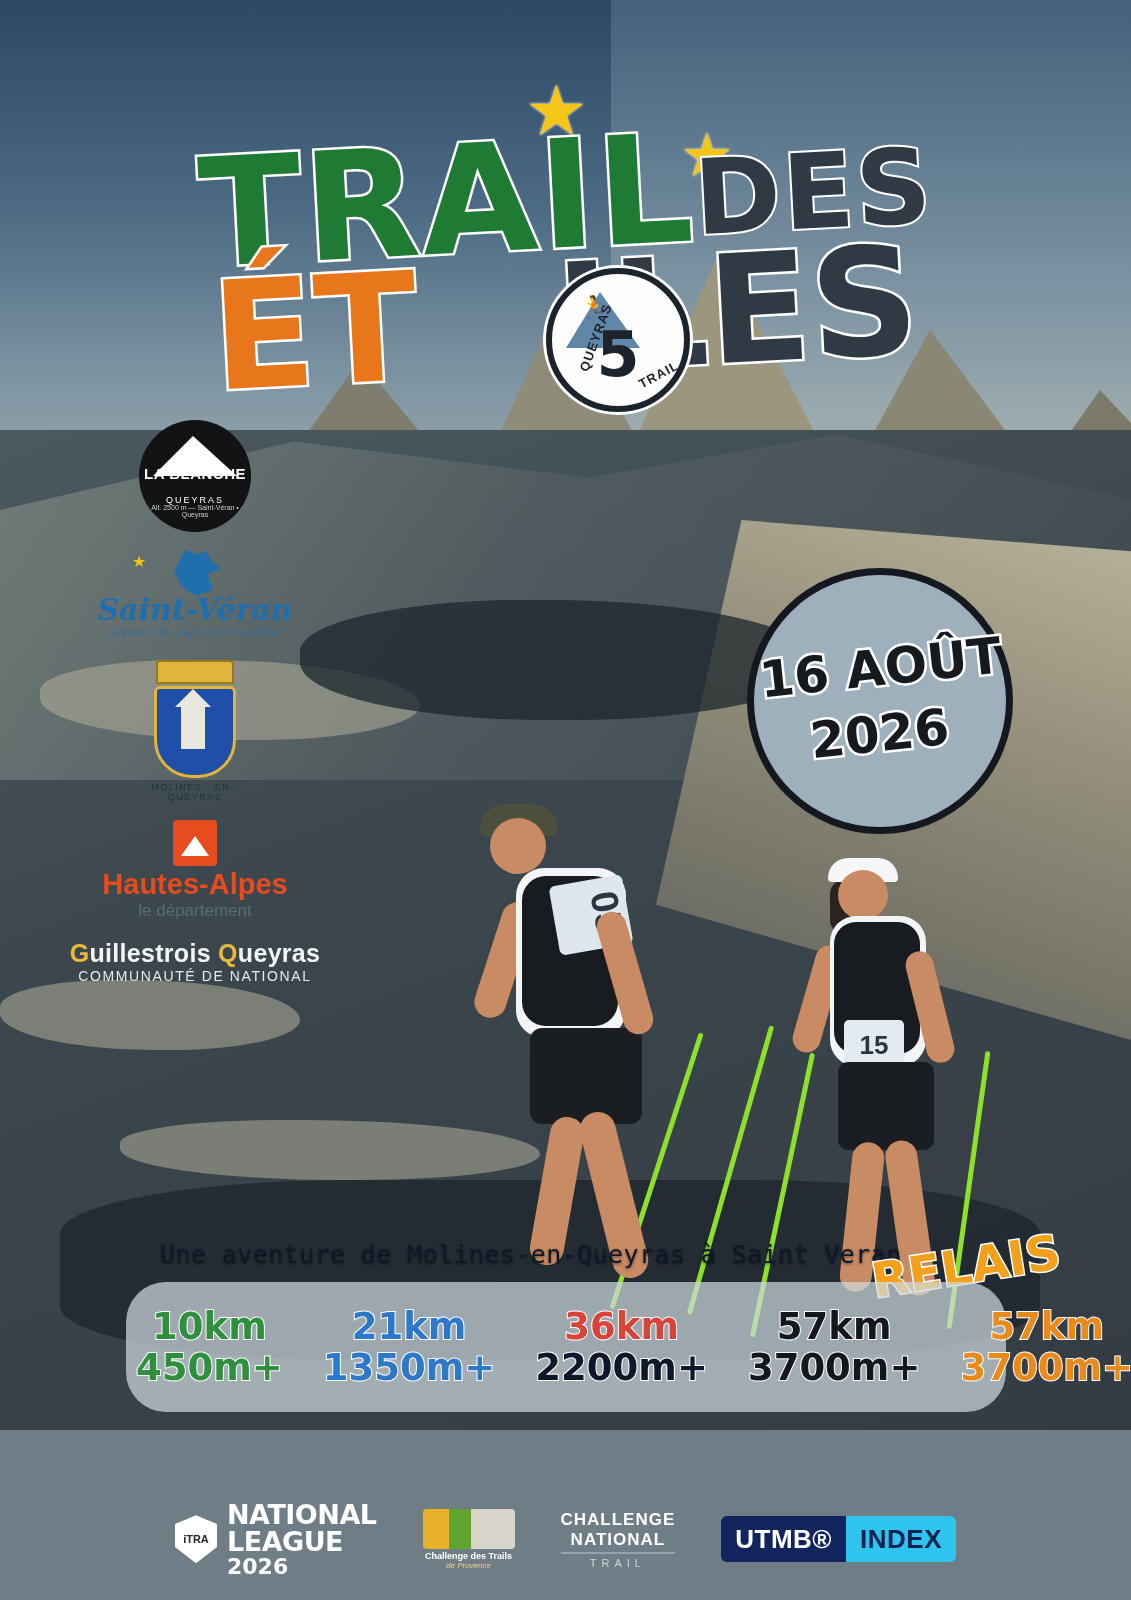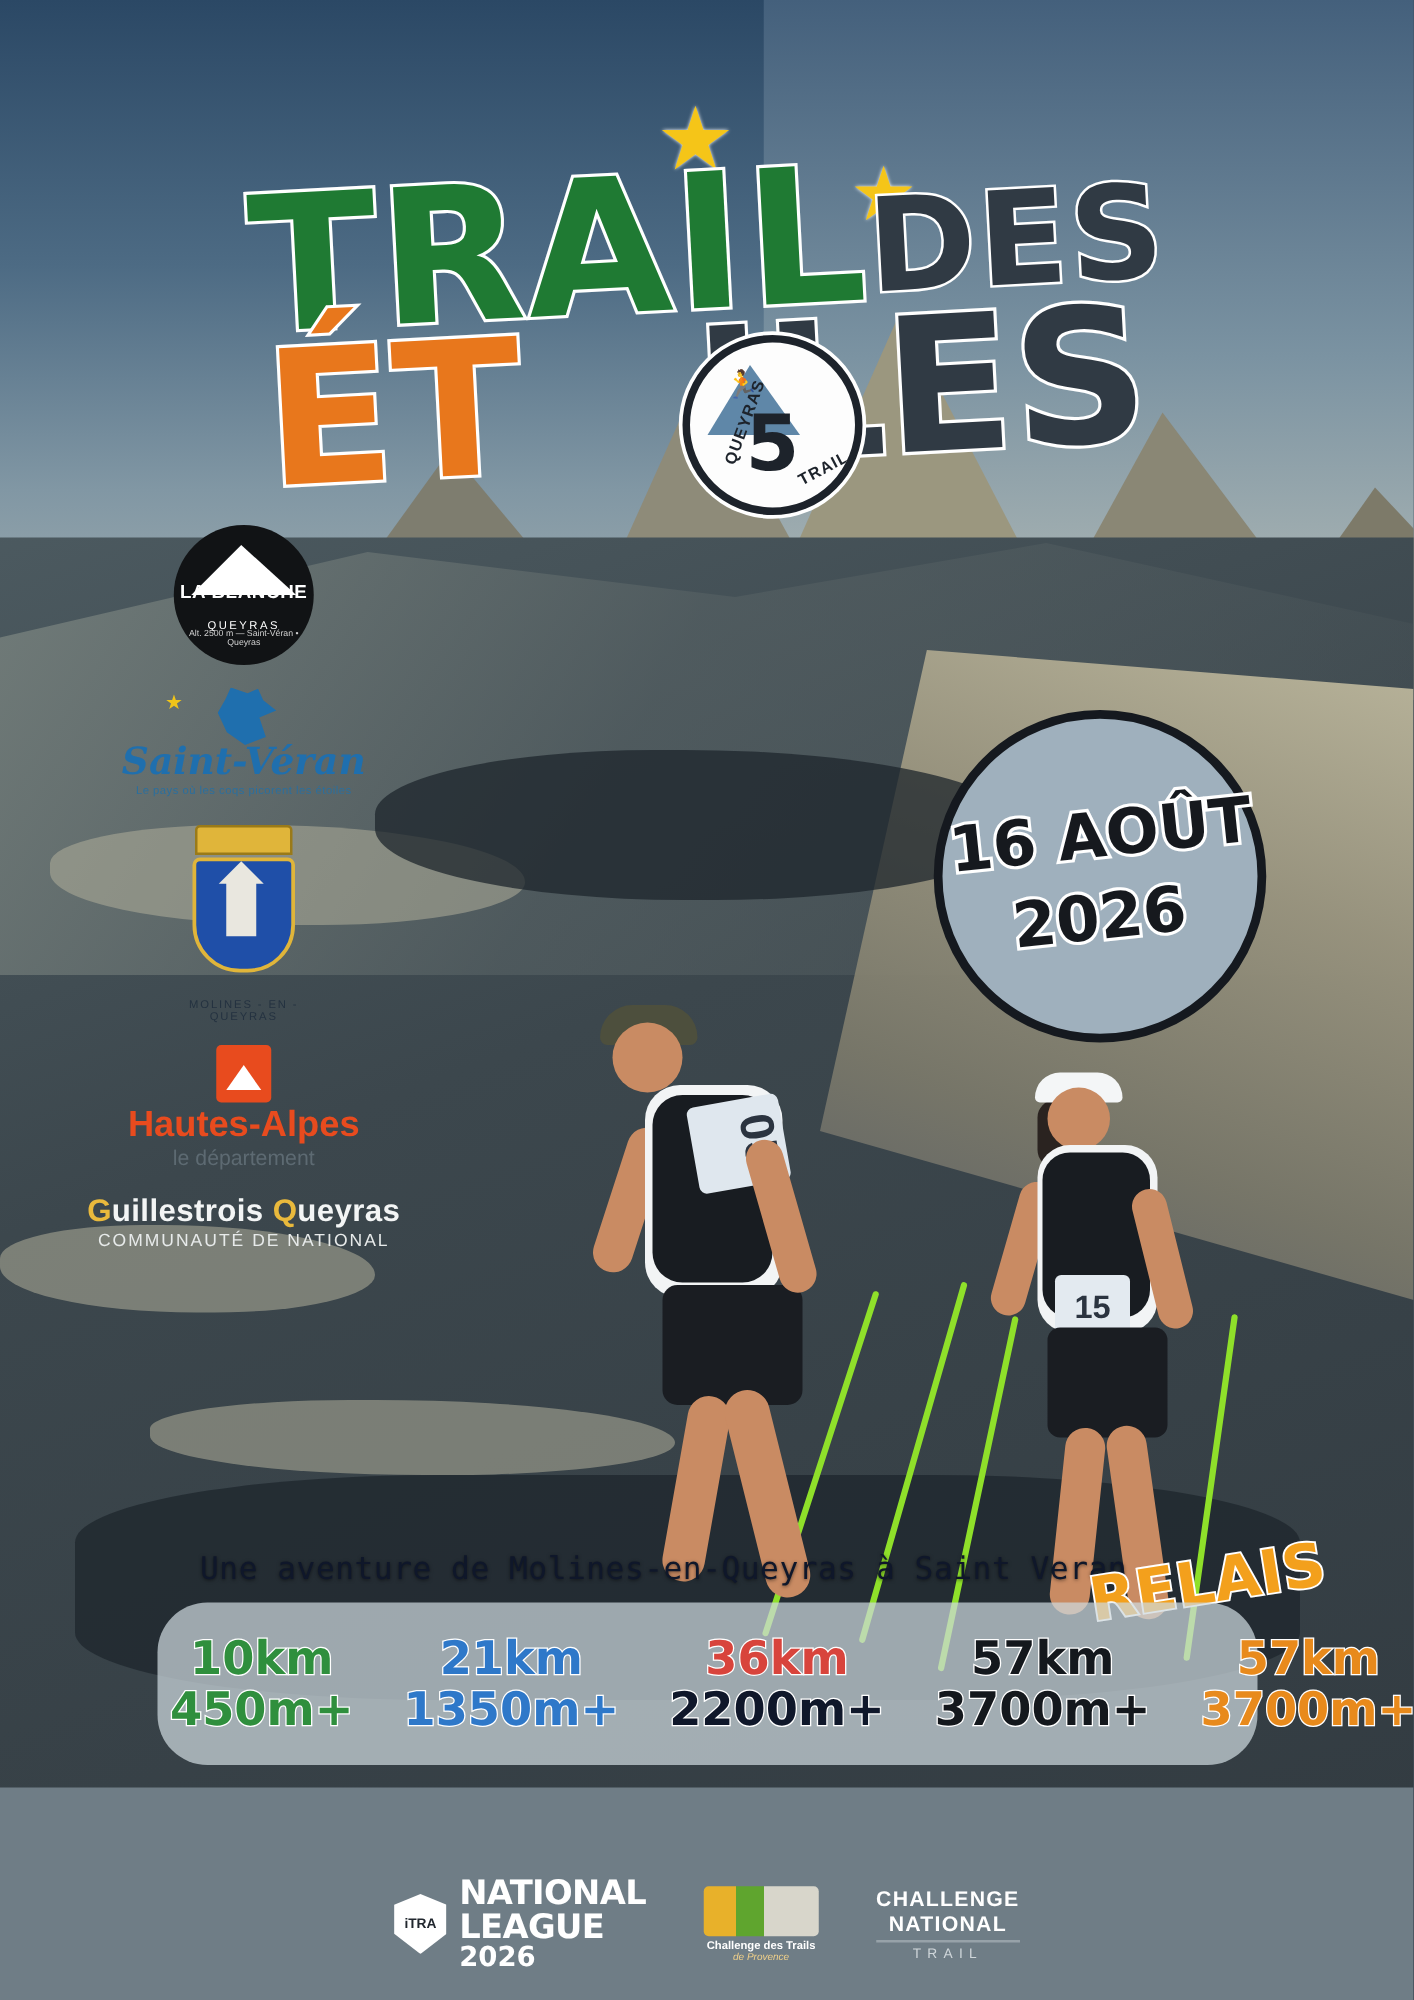--- a/index.html
+++ b/index.html
@@ -307,21 +307,21 @@
     position: absolute; left: 24px; top: 14px;
     width: 24px; height: 46px; background: #e9e7df;
   }
   .molines-roof {
     position: absolute; left: 18px; top: 0;
     width: 0; height: 0;
     border-left: 18px solid transparent;
     border-right: 18px solid transparent;
     border-bottom: 18px solid #e9e7df;
   }
-  .molines-label { font-size: 9px; color: #243240; letter-spacing: 1.5px; margin-top: 20px; }
+  .molines-label { font-size: 9px; color: #243240; letter-spacing: 1.5px; margin-top: 4px; }
 
   .hautes { position: relative; }
   .hautes-mark {
     width: 44px; height: 46px; margin: 0 auto;
     background: #e84b1e; border-radius: 4px;
     position: relative; overflow: hidden;
   }
   .hautes-mark::after {
     content: ""; position: absolute; left: 8px; top: 16px;
     width: 0; height: 0;
@@ -630,16 +630,20 @@
       <div class="provence-t1">Challenge des Trails</div>
       <div class="provence-t2">de Provence</div>
     </div>
 
     <div class="challenge">
       <div class="c1">CHALLENGE</div>
       <div class="c2">NATIONAL</div>
       <div class="c3">TRAIL</div>
     </div>
 
+    <div class="utmb">
+      <div class="utmb-left">UTMB®</div>
+      <div class="utmb-right">INDEX</div>
+    </div>
 
   </div>
 
 </div>
 
 </body></html>

